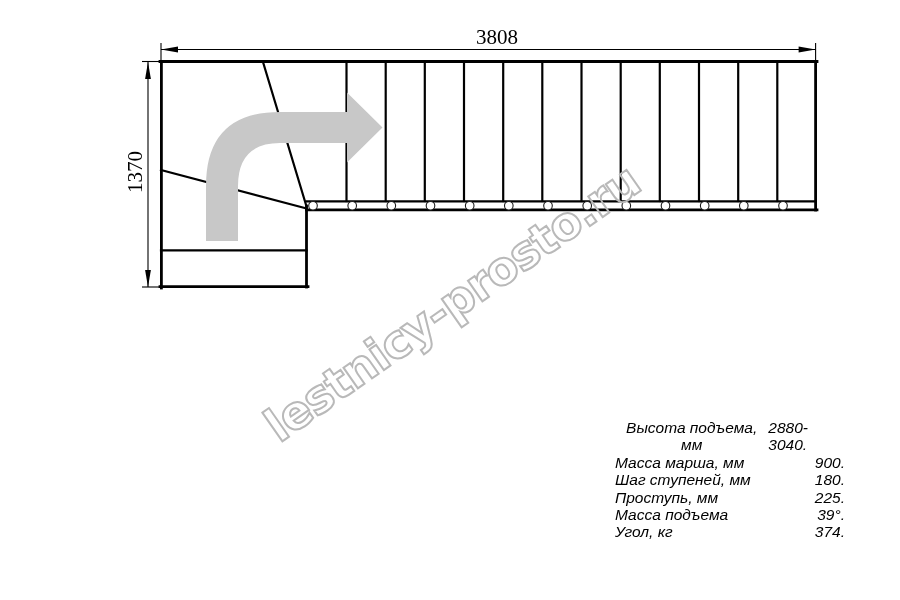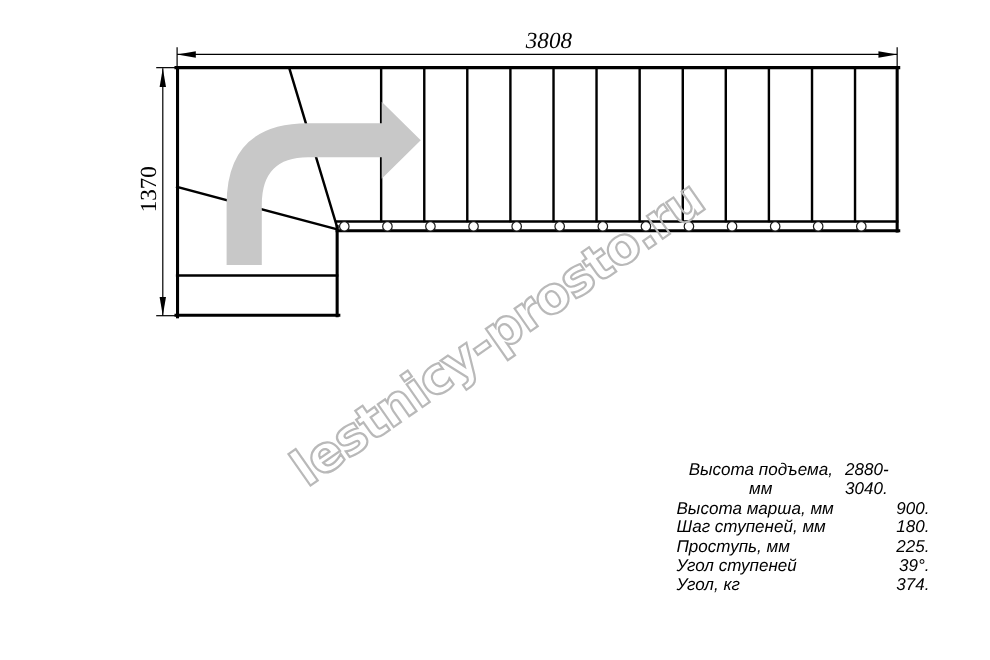--- a/index.html
+++ b/index.html
@@ -6,21 +6,21 @@
   body{
     width:900px;height:600px;background:#ffffff;position:relative;
     overflow:hidden;font-family:"Liberation Sans",sans-serif;
   }
   .plan-svg{position:absolute;left:0;top:0;}
   .dim-label{
     position:absolute;color:#000;
     font-family:"Liberation Serif",serif;font-size:21px;line-height:21px;
     white-space:nowrap;
   }
-  .dim-label.horizontal{left:466px;top:27px;width:66px;text-align:center;font-style:italic;}
+  .dim-label.horizontal{left:476px;top:27px;width:66px;}
   .dim-label.vertical{
     left:135px;top:172px;
     transform:translate(-50%,-50%) rotate(-90deg);
   }
   .watermark{
     position:absolute;left:452px;top:303px;
     transform:translate(-50%,-50%) rotate(-35deg);
     font-family:"DejaVu Sans",sans-serif;font-weight:bold;
     font-size:46px;letter-spacing:-1px;white-space:nowrap;
     color:transparent;-webkit-text-stroke:2px #b9b9b9;
@@ -110,32 +110,32 @@
 <div class="dim-label vertical">1370</div>
 
 <div class="watermark">lestnicy-prosto.ru</div>
 
 <div class="specs">
   <div class="spec-row">
     <span class="spec-label">Высота подъема, мм</span>
     <span class="spec-value">2880-3040.</span>
   </div>
   <div class="spec-row">
-    <span class="spec-label">Высота марша, мм</span>
+    <span class="spec-label">Масса марша, мм</span>
     <span class="spec-value">900.</span>
   </div>
   <div class="spec-row">
     <span class="spec-label">Шаг ступеней, мм</span>
     <span class="spec-value">180.</span>
   </div>
   <div class="spec-row">
     <span class="spec-label">Проступь, мм</span>
     <span class="spec-value">225.</span>
   </div>
   <div class="spec-row">
-    <span class="spec-label">Угол ступеней</span>
+    <span class="spec-label">Масса подъема</span>
     <span class="spec-value">39°.</span>
   </div>
   <div class="spec-row">
     <span class="spec-label">Угол, кг</span>
     <span class="spec-value">374.</span>
   </div>
 </div>
 
 </body></html>

